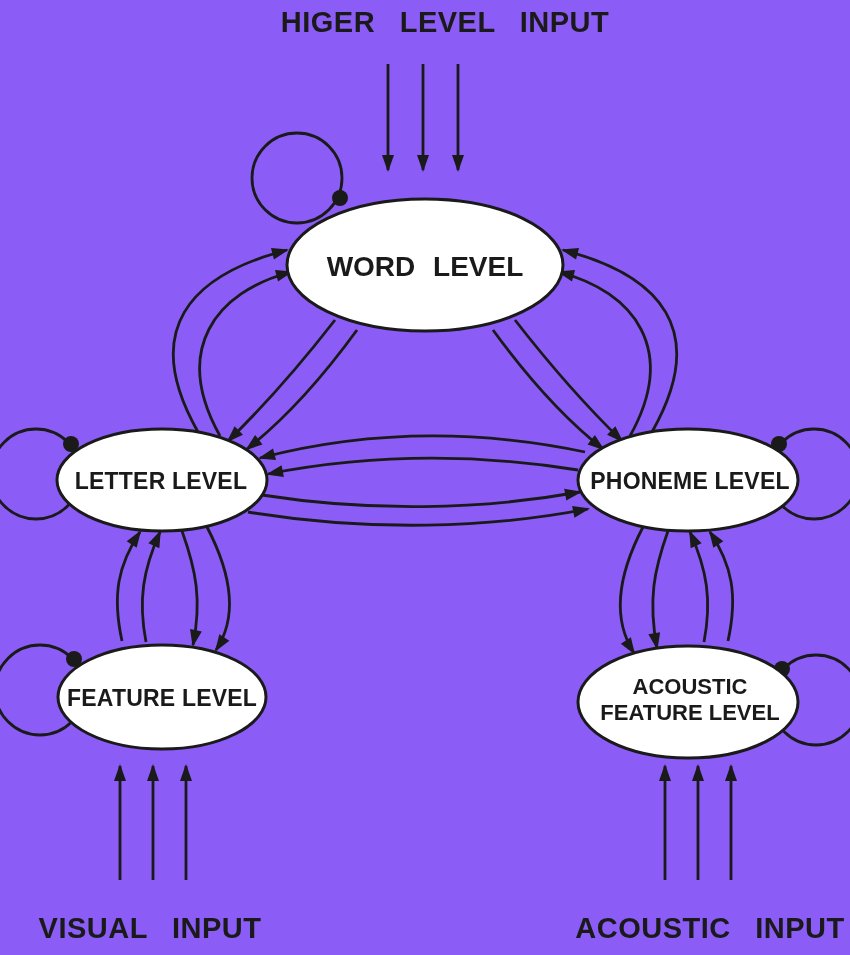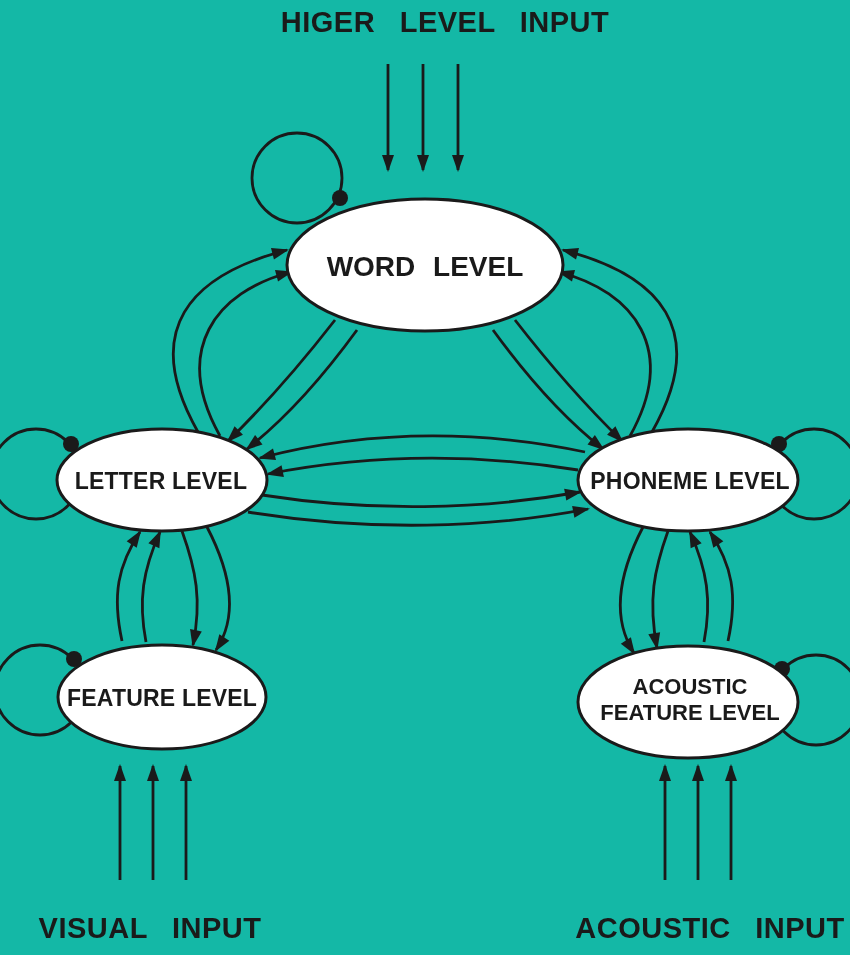--- a/index.html
+++ b/index.html
@@ -4,21 +4,21 @@
 <style>
   html, body {
     margin: 0;
     padding: 0;
     background: #ffffff;
   }
   .stage {
     position: relative;
     width: 850px;
     height: 955px;
-    background: #14b8a6;
+    background: #8b5cf6;
     overflow: hidden;
   }
   svg {
     display: block;
   }
   .label {
     font-family: "Liberation Sans", sans-serif;
     font-weight: bold;
     fill: #1a1a1a;
     text-anchor: middle;

